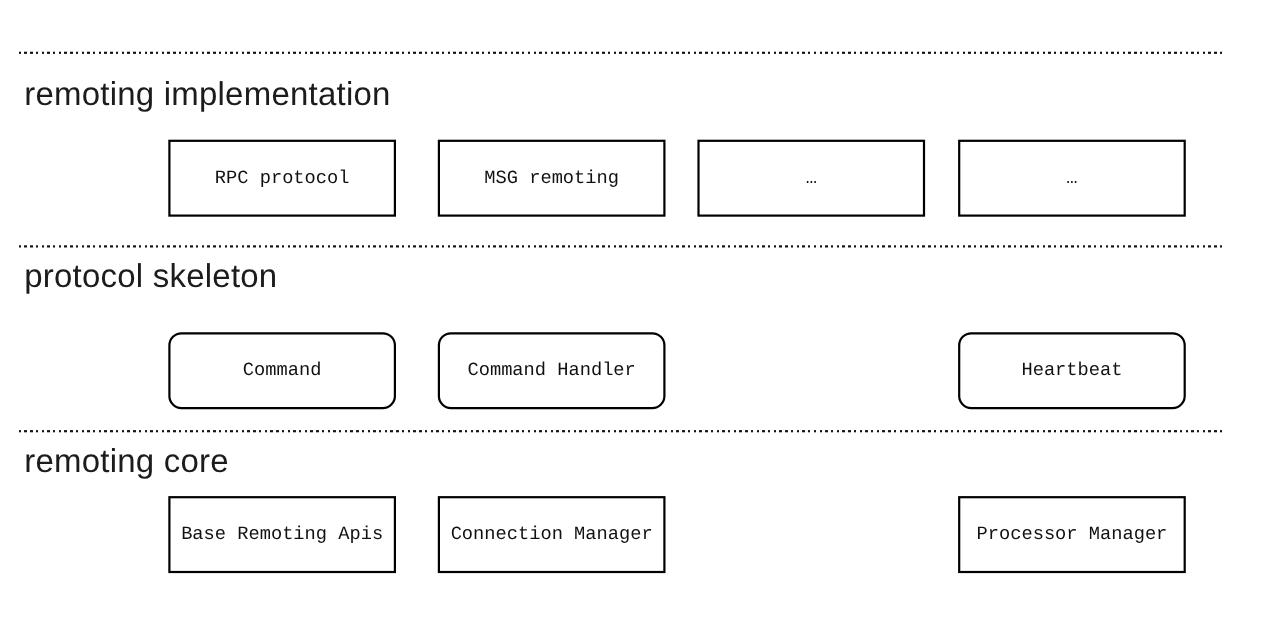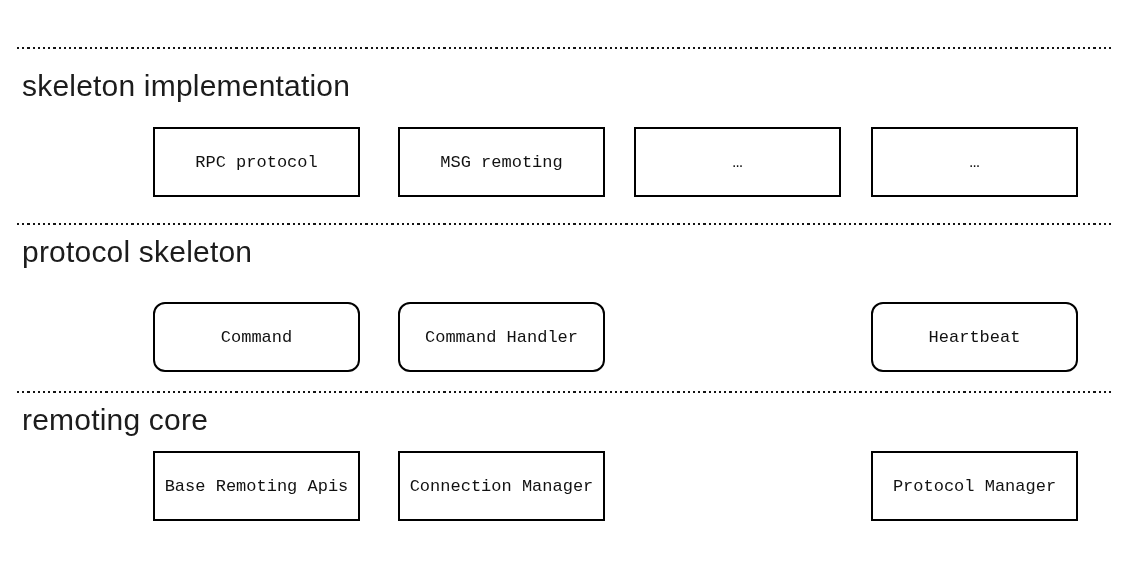--- a/index.html
+++ b/index.html
@@ -56,34 +56,34 @@
   .row-0 { top: 127px; }
   .row-1 { top: 302px; border-radius: 12px; }
   .row-2 { top: 451px; }
 </style>
 </head>
 <body>
 
 <div class="canvas">
 
   <div class="separator" style="top:47px"></div>
-  <div class="section-label" style="top:70px">skeleton implementation</div>
+  <div class="section-label" style="top:70px">remoting implementation</div>
 
   <div class="box col-0 row-0">RPC protocol</div>
   <div class="box col-1 row-0">MSG remoting</div>
   <div class="box col-2 row-0">…</div>
   <div class="box col-3 row-0">…</div>
 
   <div class="separator" style="top:223px"></div>
   <div class="section-label" style="top:236px">protocol skeleton</div>
 
   <div class="box col-0 row-1">Command</div>
   <div class="box col-1 row-1">Command Handler</div>
   <div class="box col-3 row-1">Heartbeat</div>
 
   <div class="separator" style="top:391px"></div>
   <div class="section-label" style="top:404px">remoting core</div>
 
   <div class="box col-0 row-2">Base Remoting Apis</div>
   <div class="box col-1 row-2">Connection Manager</div>
-  <div class="box col-3 row-2">Protocol Manager</div>
+  <div class="box col-3 row-2">Processor Manager</div>
 
 </div>
 
 </body></html>

